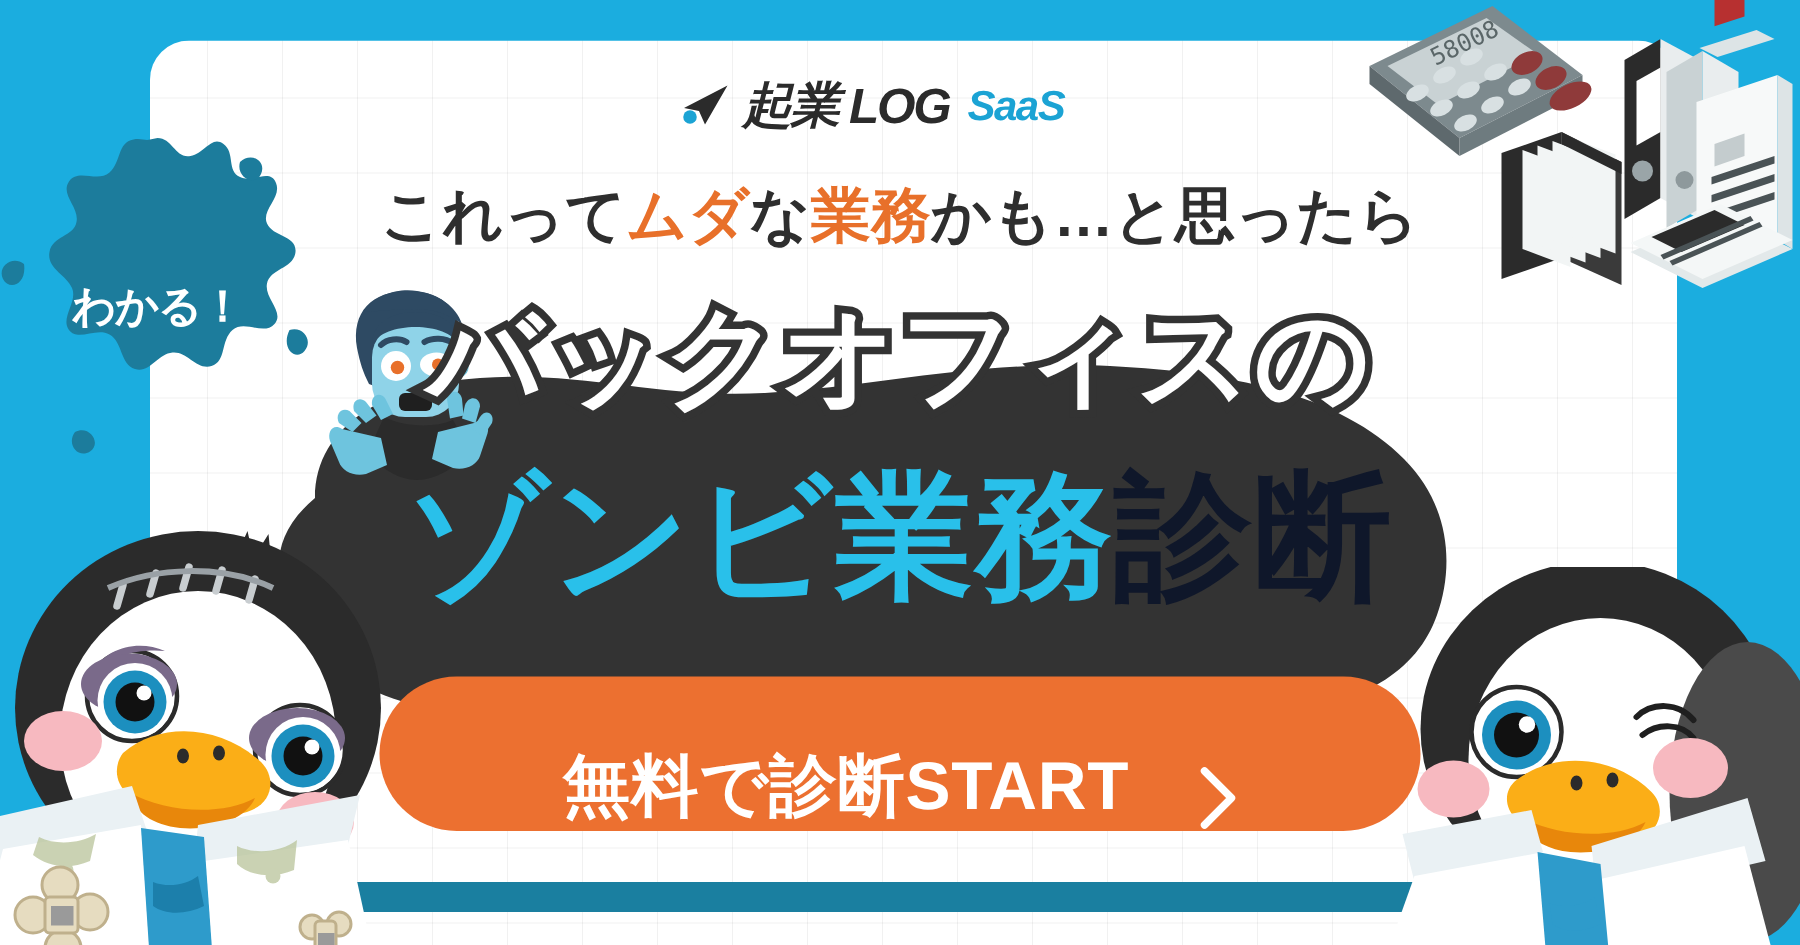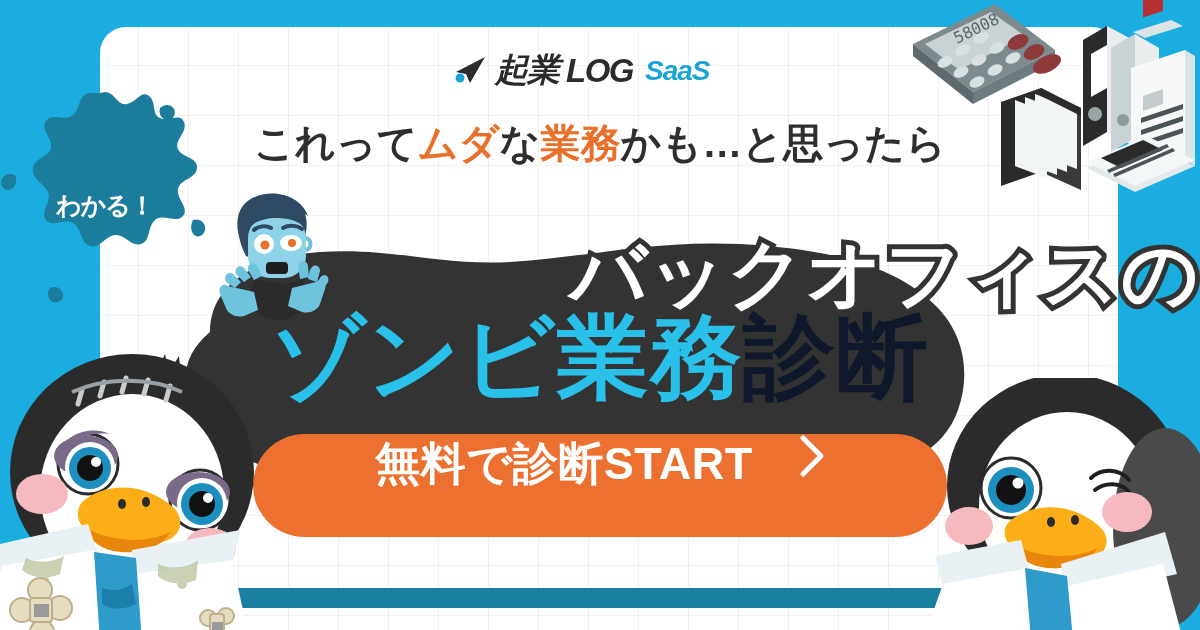--- a/index.html
+++ b/index.html
@@ -31,21 +31,21 @@
   
   .splat { position:absolute; left:-20px; top:80px; width:250px; height:250px; }
   .splat svg { width:100%; height:100%; display:block; }
   .splat-text {
     position:absolute; left:0; top:0; width:250px; height:250px;
     display:flex; flex-direction:column; align-items:center; justify-content:center;
     color:#fff; font-weight:700; line-height:1.12; text-align:center;
     letter-spacing:-1px; pointer-events:none;
   }
   .splat-l1 { font-size:37px; }
-  .splat-l2 { font-size:25px; }
+  .splat-l2 { font-size:29px; }
 
   
   .logo {
     position:absolute; left:454px; top:48px;
     display:flex; align-items:center; gap:7px;
   }
   .logo-mark { width:34px; height:30px; position:relative; }
   .logo-jp {
     font-size:33px; font-weight:800; color:#2B2B2B;
     font-style:italic; letter-spacing:-1px;
@@ -67,39 +67,38 @@
   }
   .subhead .hl { color:#E8702A;margin-top:20px; }
 
   
   .blob { position:absolute; left:150px; top:222px; width:900px; height:260px; }
   .blob svg { width:100%; height:100%; display:block; }
 
   
   .title1 {
     position:absolute; left:0; right:0; top:188px;
-    text-align:right; font-size:76px; font-weight:800;
+    text-align:center; font-size:76px; font-weight:800;
     color:#ffffff; letter-spacing:1px; white-space:nowrap;
     -webkit-text-stroke:10px #333333;
     paint-order:stroke fill;
-    margin-top:36px;
   }
   .title2 {
     position:absolute; left:0; right:0; top:296px;
     text-align:center; font-size:92px; font-weight:800;
     letter-spacing:1px; white-space:nowrap;
   }
   .title2 .cy { color:#29C0EA; }
   .title2 .or { color:#0f172a;text-align:center; }
 
   
   .cta {
-    position:absolute; left:253px; top:434px; width:694px; height:103px;
+    position:absolute; left:253px; top:451px; width:694px; height:103px;
     background:#EC7030; border-radius:52px;
-    display:flex; align-items:flex-start; justify-content:center;
+    display:flex; align-items:flex-end; justify-content:center;
     gap:46px; cursor:pointer; border:none;
   }
   .cta-label {
     color:#fff; font-size:45px; font-weight:700; letter-spacing:0.5px;
   }
   .cta-chev { width:26px; height:44px; }
 
   
   .zombie { position:absolute; left:198px; top:186px; width:160px; height:150px; }
   .pengL  { position:absolute; left:-18px; top:352px; width:320px; height:290px; }

